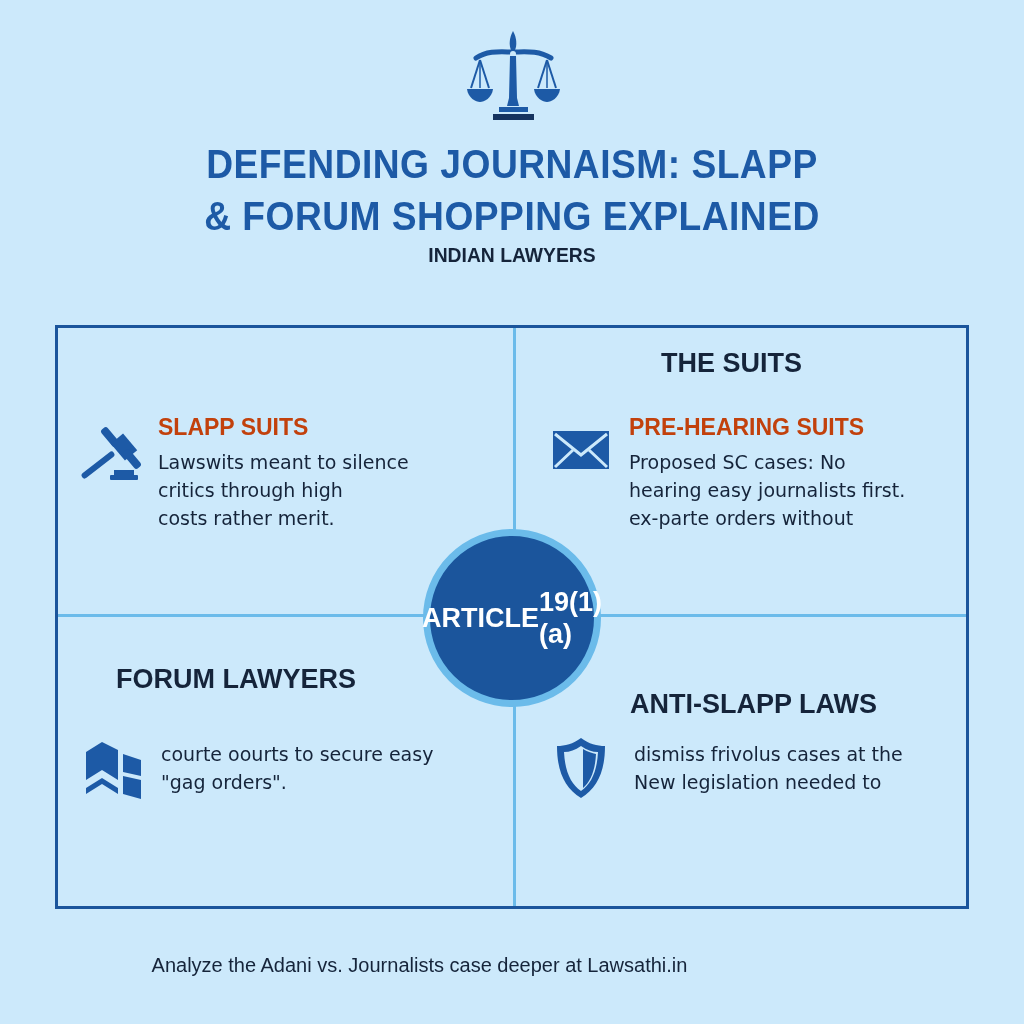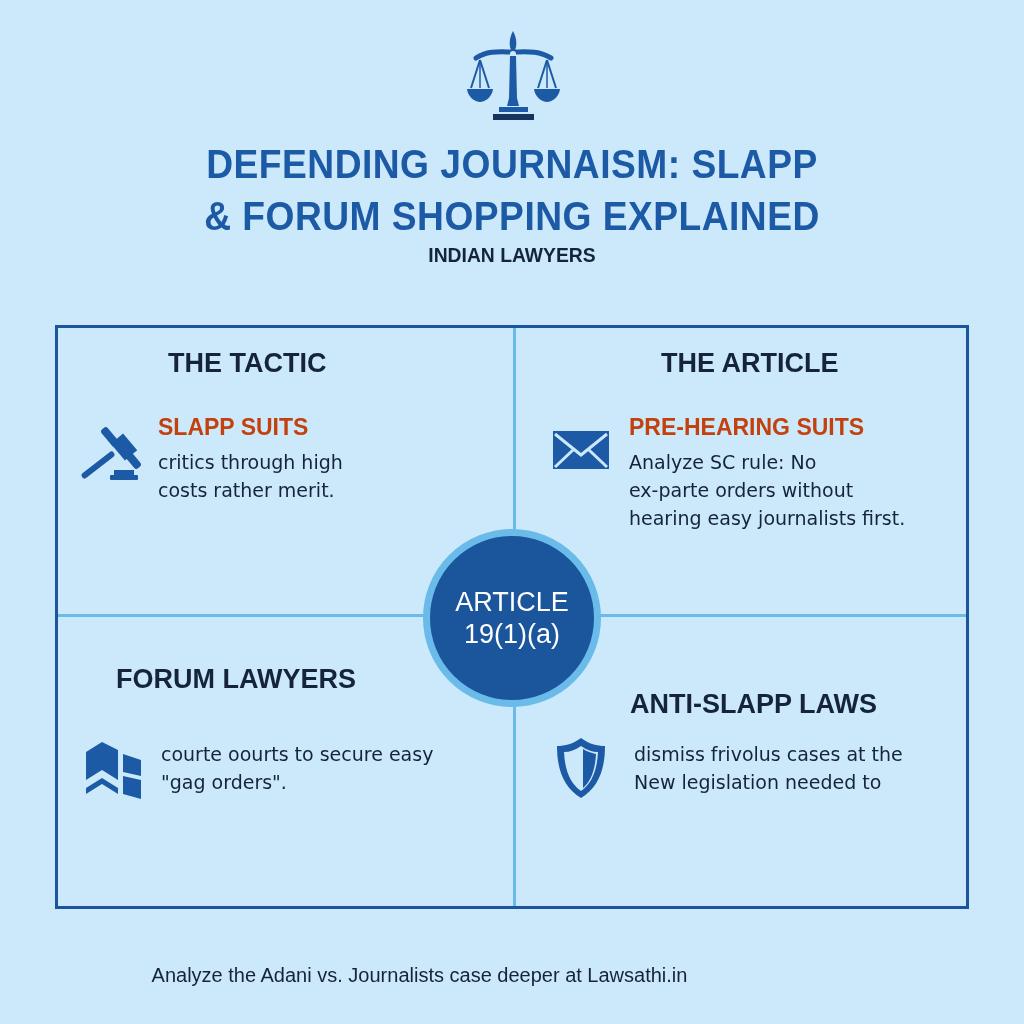--- a/index.html
+++ b/index.html
@@ -69,28 +69,28 @@
     }
     .desc span { display: block; white-space: nowrap; }
     .icon { position: absolute; }
     .badge {
       position: absolute; left: 423px; top: 529px;
       width: 178px; height: 178px;
       border-radius: 50%;
       background: #1b559c;
       border: 7px solid #6bbbea;
       box-sizing: border-box;
-      display: flex; flex-direction: column; align-items: center; justify-content: center;
+      display: flex; flex-direction: row; align-items: center; justify-content: center;
       color: #ffffff;
-      font-weight: normal; font-size: 27px; line-height: 32px;
+      font-weight: bold; font-size: 27px; line-height: 32px;
     }
     .footer {
       position: absolute; left: 0; top: 954px; width: 839px;
       text-align: center;
-      font-size: 20px; color: #15243a; margin-top: 10px;
+      font-size: 20px; color: #15243a;
     }
   </style>
 </head>
 <body>
 
 <div class="scales">
   <svg width="95" height="92" viewBox="0 0 95 92">
     <g fill="#1d5aa6" stroke="#1d5aa6">
 
       <path d="M47 3 C51 10 51 18 49 22 L45 22 C43 18 43 10 47 3 Z" stroke="none"></path>
@@ -119,52 +119,52 @@
 <div class="title">
   <div>DEFENDING JOURNAISM: SLAPP</div>
   <div>&amp; FORUM SHOPPING EXPLAINED</div>
 </div>
 <div class="subtitle">INDIAN LAWYERS</div>
 
 <div class="grid">
   <div class="vline"></div>
   <div class="hline"></div>
 
-  <div class="quad-heading" style="left:110px; top:20px;">THE TACTIC</div>
   <div class="icon" style="left:18px; top:94px;">
     <svg width="70" height="62" viewBox="0 0 70 62">
       <g fill="#1d5aa6">
         <rect x="30" y="4" width="8" height="22" rx="3" transform="rotate(-40 34 15)"></rect>
         <rect x="40" y="14" width="16" height="22" transform="rotate(-40 48 25)"></rect>
         <rect x="52" y="26" width="8" height="22" rx="3" transform="rotate(-40 56 37)"></rect>
         <rect x="2" y="40" width="40" height="6" rx="3" transform="rotate(-38 22 43)"></rect>
         <rect x="38" y="48" width="20" height="5"></rect>
         <rect x="34" y="53" width="28" height="5" rx="1"></rect>
       </g>
     </svg>
   </div>
   <div class="item-title" style="left:100px; top:86px;">SLAPP SUITS</div>
   <div class="desc" style="left:100px; top:120px;">
+    <span>Lawswits meant to silence</span>
     <span>critics through high</span>
     <span>costs rather merit.</span>
   </div>
 
-  <div class="quad-heading" style="left:603px; top:20px;">THE ARTICLE</div>
+  <div class="quad-heading" style="left:603px; top:20px;">THE SUITS</div>
   <div class="icon" style="left:495px; top:103px;">
     <svg width="56" height="38" viewBox="0 0 56 38">
       <rect x="0" y="0" width="56" height="38" fill="#1d5aa6"></rect>
       <path d="M2 3 L28 24 L54 3" fill="none" stroke="#cce9fb" stroke-width="3"></path>
       <path d="M2 36 L20 19 M54 36 L36 19" fill="none" stroke="#cce9fb" stroke-width="3"></path>
     </svg>
   </div>
   <div class="item-title" style="left:571px; top:86px;">PRE-HEARING SUITS</div>
   <div class="desc" style="left:571px; top:120px;">
-    <span>Analyze SC rule: No</span>
+    <span>Proposed SC cases: No</span>
+    <span>hearing easy journalists first.</span>
     <span>ex-parte orders without</span>
-    <span>hearing easy journalists first.</span>
   </div>
 
   <div class="quad-heading" style="left:58px; top:336px;">FORUM LAWYERS</div>
   <div class="icon" style="left:28px; top:414px;">
     <svg width="56" height="58" viewBox="0 0 56 58">
       <g fill="#1d5aa6">
         <path d="M0 10 L16 0 L32 8 L32 38 L16 28 L0 38 Z"></path>
         <path d="M0 46 L16 36 L32 46 L32 52 L16 42 L0 52 Z"></path>
         <path d="M37 12 L55 18 L55 34 L37 30 Z"></path>
         <path d="M37 34 L55 38 L55 57 L37 52 Z"></path>

